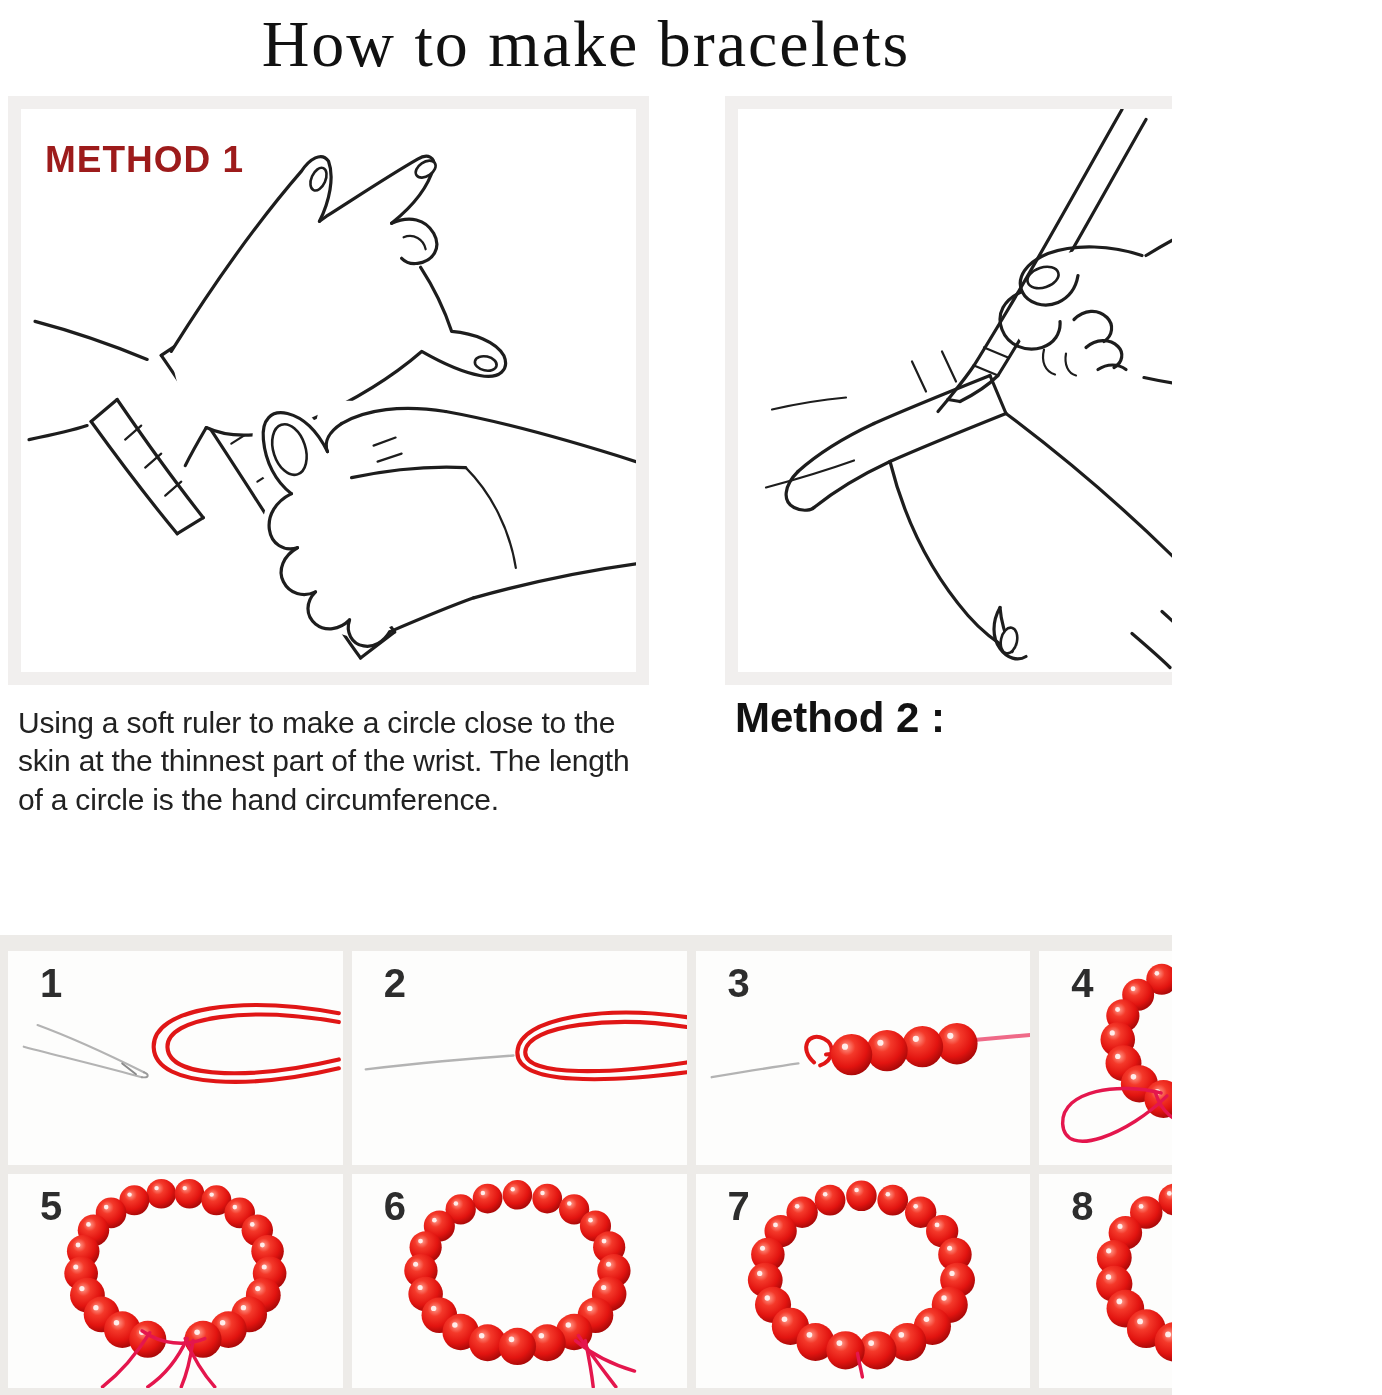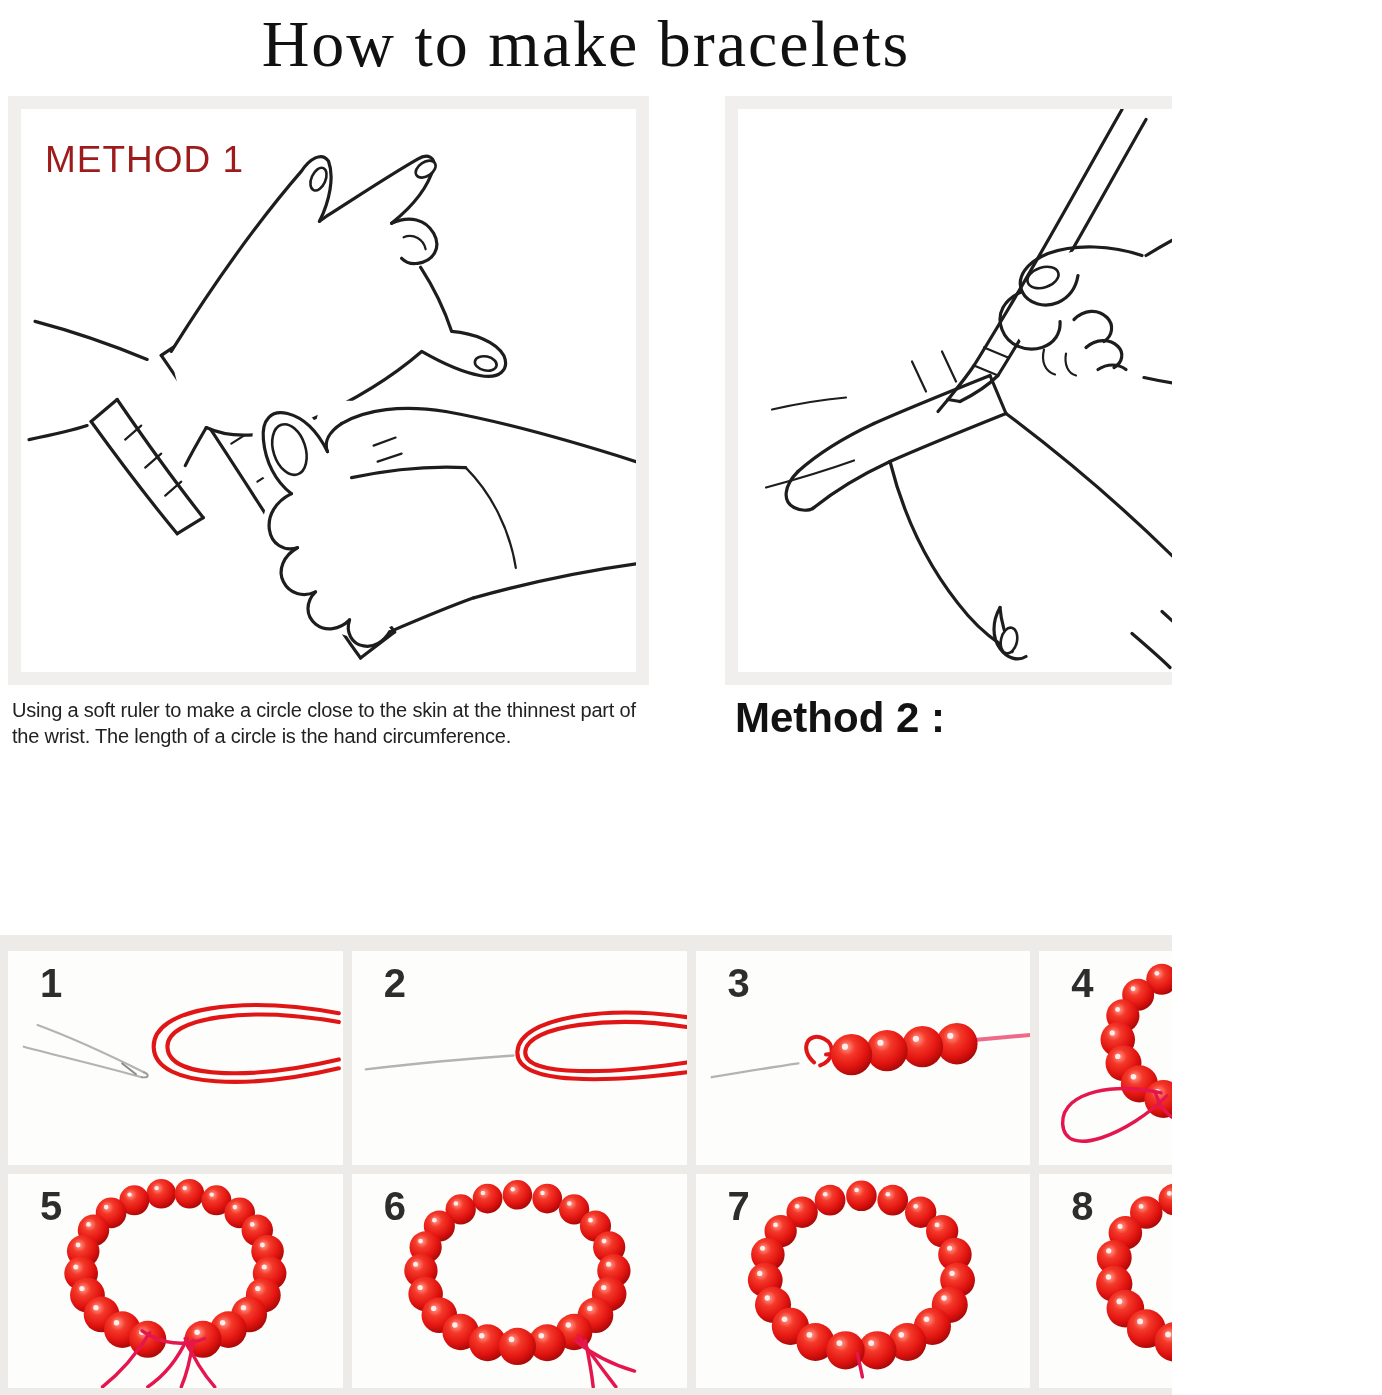--- a/index.html
+++ b/index.html
@@ -4,32 +4,32 @@
 <style>
   html,body{margin:0;padding:0;background:#fff;}
   .page{position:relative;width:1172px;height:1395px;background:#ffffff;overflow:hidden;
         font-family:"Liberation Sans",sans-serif;}
   .title{position:absolute;top:0;left:0;width:100%;margin:0;text-align:center;
          font-family:"Liberation Serif",serif;font-weight:400;font-size:66px;color:#111;
          letter-spacing:2px;line-height:88px;}
   .method-box{position:absolute;background:#fff;border:13px solid #f1efee;box-sizing:border-box;}
   .box1{left:8px;top:96px;width:641px;height:589px;}
   .box2{left:725px;top:96px;width:650px;height:589px;}
-  .method-label{position:absolute;left:24px;top:30px;font-size:37px;font-weight:normal;
+  .method-label{position:absolute;left:24px;top:30px;font-size:37px;font-weight:bold;
                 color:#9d1b1b;letter-spacing:1px;}
   .illus{position:absolute;left:0;top:0;width:100%;height:100%;}
   .line{stroke:#1d1d1d;stroke-width:3.2;fill:none;stroke-linecap:round;stroke-linejoin:round;}
   .thin{stroke:#1d1d1d;stroke-width:2.2;fill:none;stroke-linecap:round;}
   .nail{stroke:#1d1d1d;stroke-width:2.6;fill:#fff;}
   .whitefill{fill:#fff;stroke:none;}
   .method-text{position:absolute;}
   .text1{left:8px;top:694px;width:655px;}
   .text2{left:735px;top:694px;width:647px;}
   .method-text h2{margin:0 0 24px 0;font-size:42px;font-weight:bold;color:#121212;}
-  .method-text p{margin:4px;font-size:20px;line-height:1.28;color:#222;letter-spacing:-0.2px;}
+  .method-text p{margin:10px;font-size:30px;line-height:1.28;color:#222;letter-spacing:-0.2px;}
   .steps{position:absolute;left:0;top:935px;width:1382px;height:460px;background:#edebe8;
          display:grid;grid-template-columns:repeat(4,1fr);grid-template-rows:1fr 1fr;
          gap:9px;padding:16px 8px 7px 8px;box-sizing:border-box;}
   .cell{position:relative;background:#fdfdfc;overflow:hidden;}
   .cell svg{position:absolute;left:0;top:0;width:100%;height:100%;}
   .num{position:absolute;left:32px;top:10px;font-size:40px;font-weight:bold;color:#2d2d2d;z-index:2;}
   .defs-holder{position:absolute;width:0;height:0;overflow:hidden;}
 </style>
 </head>
 <body>

